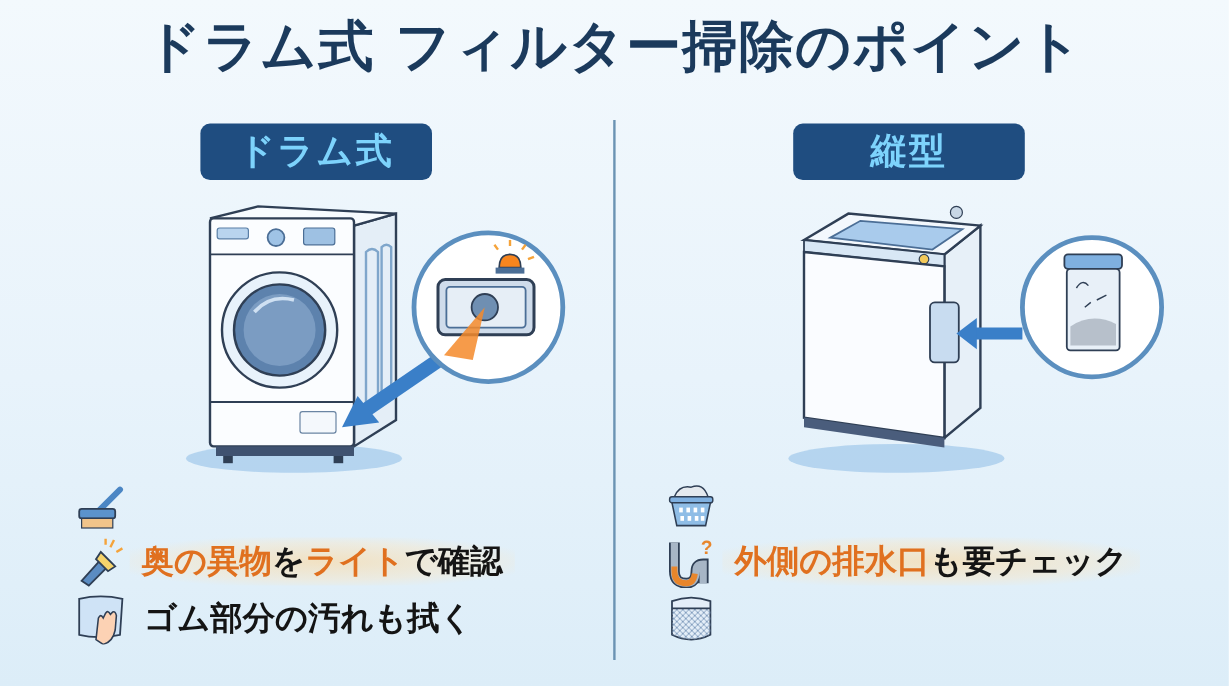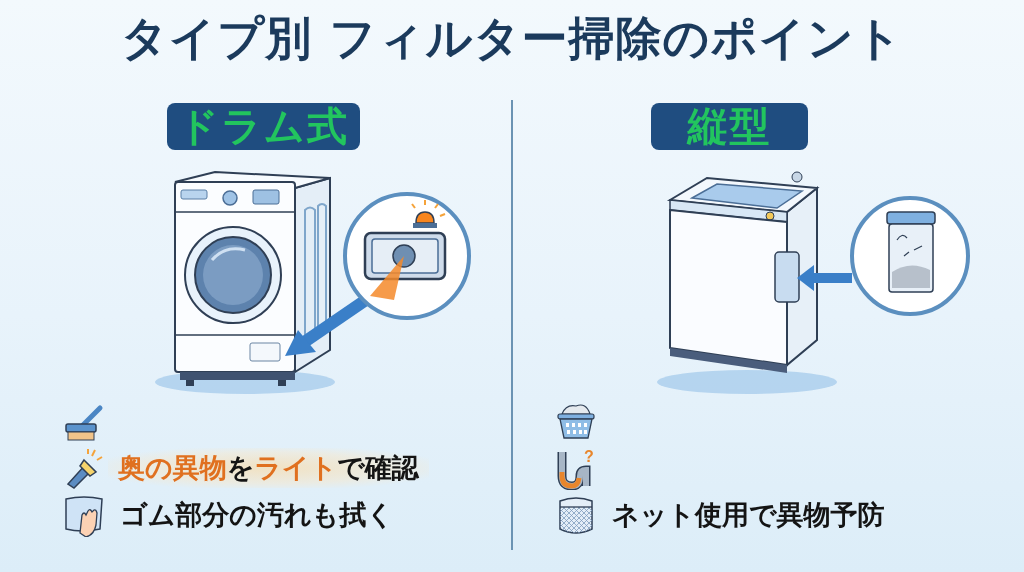--- a/index.html
+++ b/index.html
@@ -19,44 +19,44 @@
   .divider {
     position: absolute; left: 511px; top: 100px; width: 2px; height: 450px;
     background: #6b93b3;
   }
   .panel { position: absolute; top: 100px; width: 512px; height: 472px; }
   .panel.left { left: 0; }
   .panel.right { left: 512px; }
   .badge {
     position: absolute; top: 3px;
     height: 47px; border-radius: 8px;
-    background: #1f4d80; color: #22c55e;
-    font-size: 40px; font-weight: bold;
+    background: #1f4d80; color: #7dd3fc;
+    font-size: 30px; font-weight: bold;
     display: flex; align-items: center; justify-content: center;
     letter-spacing: 2px;
   }
   .panel.left .badge { left: 167px; width: 193px; }
-  .panel.right .badge { left: 139px; width: 157px; }
+  .panel.right .badge { left: 149px; width: 193px; }
   .illus { position: absolute; top: 60px; left: 0; width: 512px; height: 235px; }
   .tips { position: absolute; top: 300px; left: 0; width: 512px; }
   .tip {
     position: absolute; height: 44px; display: flex; align-items: center;
   }
   .tip .icon { width: 44px; height: 44px; margin-right: 14px; flex: none; }
   .tip .text { font-size: 27px; font-weight: bold; color: #141414; white-space: nowrap; }
   .hl { color: #e0701f; }
   .glow {
     background: radial-gradient(ellipse at center, rgba(255,214,150,0.55) 0%, rgba(255,228,185,0.35) 55%, rgba(255,240,215,0) 80%);
     padding: 2px 10px; margin-left: -10px; border-radius: 12px;
   }
 </style>
 </head>
 <body>
 
-<div class="title">タイプ別 フィルター掃除のポイント</div>
+<div class="title">ドラム式 フィルター掃除のポイント</div>
 <div class="divider"></div>
 
 <div class="panel left">
   <div class="badge">ドラム式</div>
 
   <svg class="illus" viewBox="0 0 512 235">
 
     <ellipse cx="245" cy="222" rx="90" ry="12" fill="#a9cdec" opacity="0.8"></ellipse>
 
     <polygon points="295,28 330,18 330,190 295,212" fill="#e4eef7" stroke="#2f3f55" stroke-width="2"></polygon>
@@ -178,28 +178,28 @@
           </g>
       </svg>
     </div>
     <div class="tip" style="left:42px; top:46px;">
       <svg class="icon" viewBox="0 0 44 44">
         <path d="M8 6 L8 30 Q8 40 18 40 Q26 40 26 30 Q26 24 32 24 L32 40" fill="none" stroke="#2f3f55" stroke-width="9"></path>
         <path d="M8 6 L8 30 Q8 40 18 40 Q26 40 26 30 Q26 24 32 24 L32 40" fill="none" stroke="#a7b6c6" stroke-width="6"></path>
         <path d="M8 26 L8 30 Q8 40 18 40 Q24 40 25 32" fill="none" stroke="#e8862c" stroke-width="5"></path>
         <text x="30" y="16" font-size="16" font-weight="bold" fill="#e8862c" font-family="Liberation Sans, sans-serif">?</text>
       </svg>
+      <span class="text glow"><span class="hl">外側の排水口</span><span>も要チェック</span></span>
     </div>
     <div class="tip" style="left:42px; top:93px;">
       <svg class="icon" viewBox="0 0 44 44">
         <defs>
             <pattern id="mesh" width="5" height="5" patternUnits="userSpaceOnUse">
               <path d="M0 0 L5 5 M5 0 L0 5" stroke="#7f9cbc" stroke-width="0.8"></path>
             </pattern>
           </defs>
         <path d="M6 8 Q22 2 38 8 L38 36 Q22 44 6 36 Z" fill="#e4eef8" stroke="#2f3f55" stroke-width="1.5"></path>
         <path d="M6 14 L38 14 L38 36 Q22 44 6 36 Z" fill="url(#mesh)"></path>
         <line x1="6" y1="14" x2="38" y2="14" stroke="#2f3f55" stroke-width="1.3"></line>
       </svg>
-      <span class="text">ネット使用で異物予防</span>
     </div>
   </div>
 </div>
 
 </body></html>

